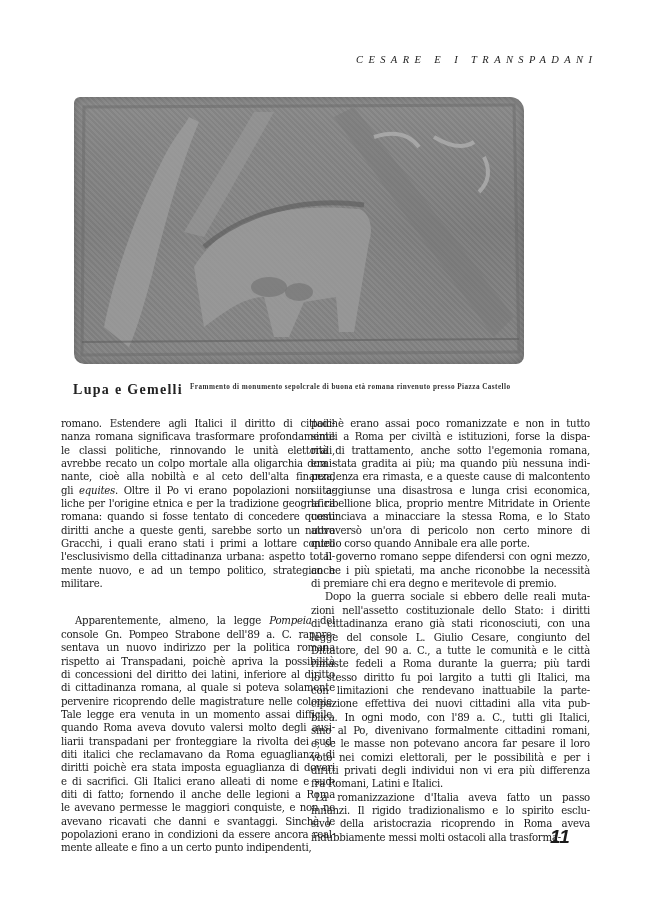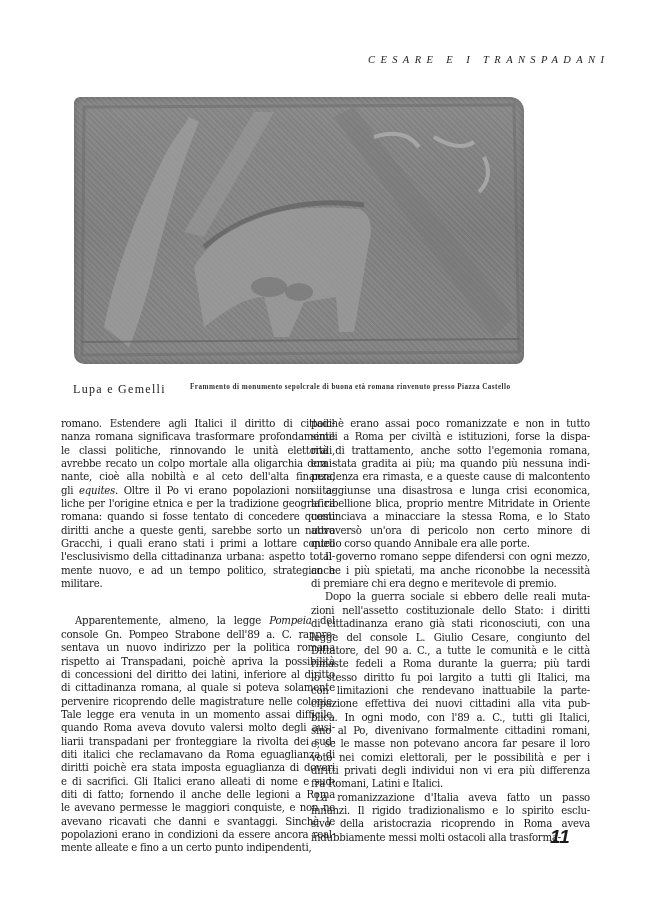--- a/index.html
+++ b/index.html
@@ -2,42 +2,42 @@
 <html><head>
   <meta charset="utf-8">
   <style>
     html, body { margin: 0; padding: 0; background: #ffffff; }
     body {
       width: 656px; height: 900px; position: relative; overflow: hidden;
       font-family: "DejaVu Serif", "Liberation Serif", serif;
       color: #1a1a1a;
     }
     .running-head {
-      position: absolute; top: 54px; left: 368px;
+      position: absolute; top: 54px; left: 356px;
       font-family: "Liberation Serif", serif; font-style: italic;
       font-size: 10.5px; letter-spacing: 5.4px; color: #222;
       white-space: nowrap;
     }
     .figure {
       position: absolute; left: 74px; top: 97px; width: 450px; height: 267px;
       background:
         radial-gradient(ellipse at 40% 55%, rgba(255,255,255,0.08), rgba(0,0,0,0) 60%),
         repeating-linear-gradient(45deg, rgba(0,0,0,0.04) 0 2px, rgba(255,255,255,0.03) 2px 4px),
         linear-gradient(180deg, #8a8a8a, #7d7d7d 50%, #858585);
       border-radius: 6px 14px 8px 10px;
       box-shadow: inset 0 0 10px rgba(0,0,0,0.25);
     }
     .figure svg { position: absolute; left: 0; top: 0; width: 100%; height: 100%; }
     .captions {
       position: absolute; top: 382px; left: 73px; width: 520px;
       font-family: "Liberation Serif", serif; white-space: nowrap;
     }
     .caption-title {
       position: absolute; left: 0; top: 0;
-      font-size: 12px; font-weight: normal; letter-spacing: 1.3px; color: #222;
+      font-size: 14px; font-weight: bold; letter-spacing: 1.3px; color: #222;
     }
     .caption-desc {
       position: absolute; left: 117px; top: 1px;
       font-size: 7.2px; font-weight: bold; letter-spacing: 0.45px; color: #333;
     }
     .column {
       position: absolute; top: 417px; width: 274px;
       font-size: 10.2px; line-height: 13.35px; text-align: justify;
       font-family: "DejaVu Serif", serif; letter-spacing: -0.25px;
     }

